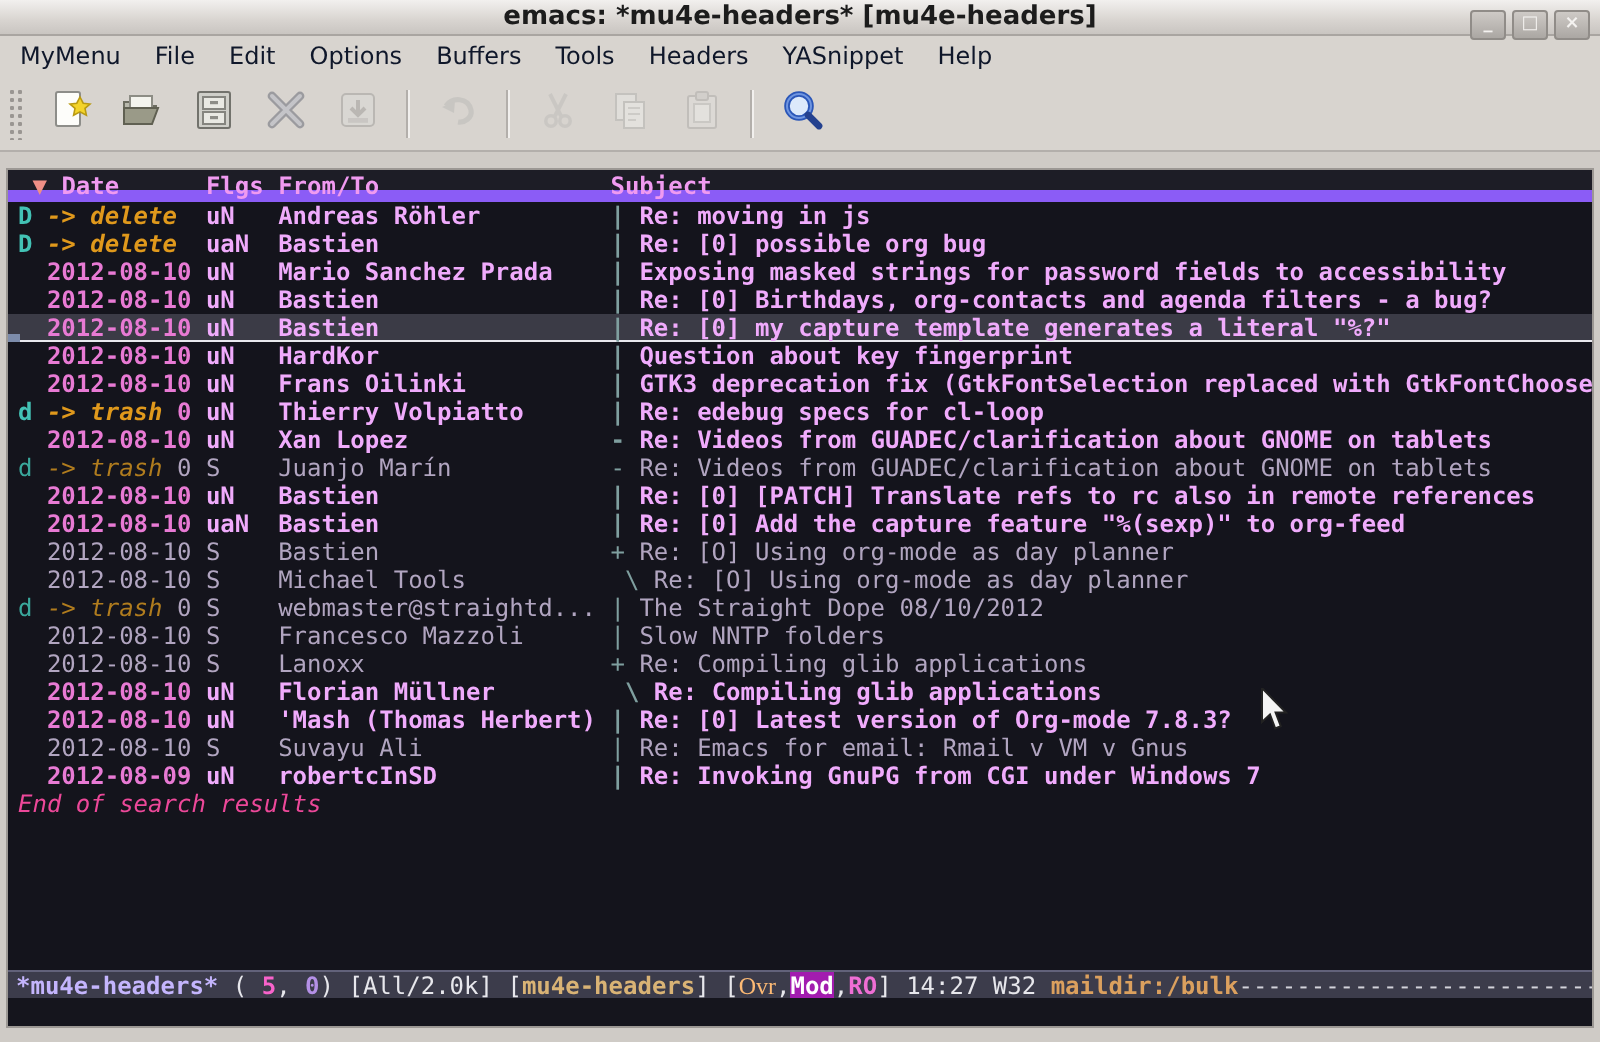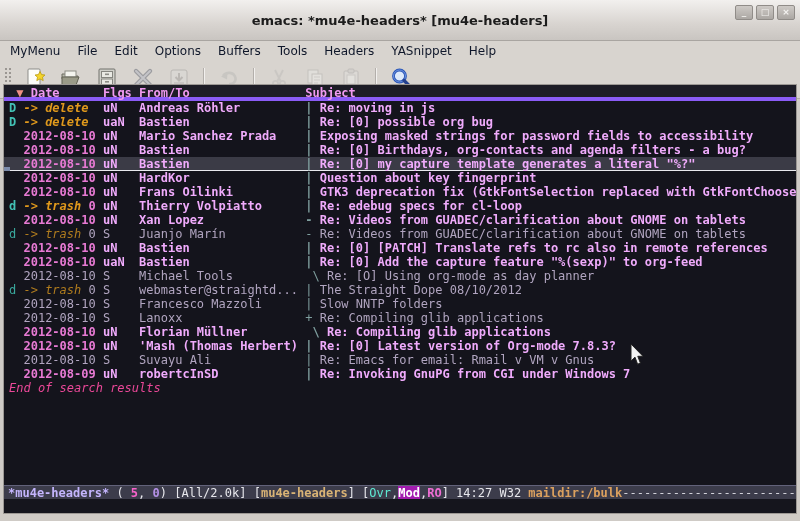--- a/index.html
+++ b/index.html
@@ -5,21 +5,21 @@
   * { margin:0; padding:0; box-sizing:border-box; }
   html,body { width:800px; height:521px; overflow:hidden; }
   body {
     position:relative;
     background:#cfcbc6;
     font-family:"DejaVu Sans", "Liberation Sans", sans-serif;
   }
 
   
   .titlebar {
-    height:41px;
+    height:18px;
     background:linear-gradient(#f2f0ee,#d8d4d0 60%,#c9c5c1);
     border-bottom:1px solid #a9a5a1;
     display:flex; align-items:center; justify-content:center;
     position:relative;
   }
   .title-text { font-size:13px; font-weight:bold; color:#1c1c1c; }
   .win-buttons { position:absolute; right:5px; top:5px; display:flex; gap:3px; }
   .win-btn {
     width:18px; height:15px; border:1px solid #908c88; border-radius:2px;
     background:linear-gradient(#cecac6,#aba7a3);
@@ -55,21 +55,21 @@
   .emacs {
     position:absolute; top:84px; left:3px; right:3px; bottom:7px;
     background:#14141c; overflow:hidden;
     border:1px solid #9c9894;
     font-family:"DejaVu Sans Mono","Liberation Mono",monospace;
     font-size:12px; line-height:14px; color:#b1a5c0;
   }
 
   .headerline {
     height:16px; line-height:16px; padding-left:5px;
-    background:#1d1d26; border-bottom:4px solid #8b5cf6;
+    background:#1d1d26; border-bottom:6px solid #8b5cf6;
     color:#f09af0; font-weight:bold; white-space:pre;
   }
   .hl-sort { color:#ef8f86; }
 
   .rows { position:relative; }
   .row { height:14px; white-space:pre; padding-left:5px; position:relative; }
   .row.unread { font-weight:bold; }
   .row .mark  { color:#3aa89d; }
   .row.unread .mark { color:#43c2b5; }
   .row .target { color:#b07c1e; font-style:italic; }
@@ -93,21 +93,21 @@
 
   .modeline {
     position:absolute; left:0; right:0; bottom:14px; height:14px;
     background:#3c3c4b; border-top:1px solid #62627a;
     white-space:pre; padding-left:4px; color:#e7e7ec; overflow:hidden;
   }
   .ml-buffer { color:#c4b5fd; font-weight:bold; }
   .ml-line   { color:#f863cb; font-weight:bold; }
   .ml-col    { color:#b490e6; font-weight:bold; }
   .ml-name   { color:#d9b375; font-weight:bold; }
-  .ml-ovr    { color:#5eead4; }
+  .ml-ovr    { color:#fdba74;font-family:Liberation Serif, serif; }
   .ml-mod    { color:#ffffff; background:#a21caf; font-weight:bold; }
   .ml-ro     { color:#ef6ed4; font-weight:bold; }
   .ml-folder { color:#dba05e; font-weight:bold; }
   .ml-dashes { color:#d2d2da; }
 
   .echo { position:absolute; left:0; right:0; bottom:0; height:14px; background:#15151d; }
 
   .mouse-cursor { position:absolute; left:630px; top:344px; z-index:20; pointer-events:none; }
 </style>
 </head>
@@ -218,20 +218,21 @@
       <div class="row unread"><span class="mark">  </span><span class="date">2012-08-10 </span><span class="flags">uN   </span><span class="from">Mario Sanchez Prada    </span><span class="thread">| </span><span class="subj">Exposing masked strings for password fields to accessibility</span></div>
       <div class="row unread"><span class="mark">  </span><span class="date">2012-08-10 </span><span class="flags">uN   </span><span class="from">Bastien                </span><span class="thread">| </span><span class="subj">Re: [0] Birthdays, org-contacts and agenda filters - a bug?</span></div>
       <div class="row unread current"><span class="mark">  </span><span class="date">2012-08-10 </span><span class="flags">uN   </span><span class="from">Bastien                </span><span class="thread">| </span><span class="subj">Re: [0] my capture template generates a literal "%?"</span></div>
       <div class="row unread"><span class="mark">  </span><span class="date">2012-08-10 </span><span class="flags">uN   </span><span class="from">HardKor                </span><span class="thread">| </span><span class="subj">Question about key fingerprint</span></div>
       <div class="row unread"><span class="mark">  </span><span class="date">2012-08-10 </span><span class="flags">uN   </span><span class="from">Frans Oilinki          </span><span class="thread">| </span><span class="subj">GTK3 deprecation fix (GtkFontSelection replaced with GtkFontChooser)</span></div>
       <div class="row unread"><span class="mark">d </span><span class="target">-&gt; trash</span><span class="date"> 0 </span><span class="flags">uN   </span><span class="from">Thierry Volpiatto      </span><span class="thread">| </span><span class="subj">Re: edebug specs for cl-loop</span></div>
       <div class="row unread"><span class="mark">  </span><span class="date">2012-08-10 </span><span class="flags">uN   </span><span class="from">Xan Lopez              </span><span class="thread">- </span><span class="subj">Re: Videos from GUADEC/clarification about GNOME on tablets</span></div>
       <div class="row"><span class="mark">d </span><span class="target">-&gt; trash</span><span class="date"> 0 </span><span class="flags">S    </span><span class="from">Juanjo Marín           </span><span class="thread">- </span><span class="subj">Re: Videos from GUADEC/clarification about GNOME on tablets</span></div>
       <div class="row unread"><span class="mark">  </span><span class="date">2012-08-10 </span><span class="flags">uN   </span><span class="from">Bastien                </span><span class="thread">| </span><span class="subj">Re: [0] [PATCH] Translate refs to rc also in remote references</span></div>
       <div class="row unread"><span class="mark">  </span><span class="date">2012-08-10 </span><span class="flags">uaN  </span><span class="from">Bastien                </span><span class="thread">| </span><span class="subj">Re: [0] Add the capture feature "%(sexp)" to org-feed</span></div>
+      <div class="row"><span class="mark">  </span><span class="date">2012-08-10 </span><span class="flags">S    </span><span class="from">Bastien                </span><span class="thread">+ </span><span class="subj">Re: [O] Using org-mode as day planner</span></div>
       <div class="row"><span class="mark">  </span><span class="date">2012-08-10 </span><span class="flags">S    </span><span class="from">Michael Tools          </span><span class="thread"> \ </span><span class="subj">Re: [O] Using org-mode as day planner</span></div>
       <div class="row"><span class="mark">d </span><span class="target">-&gt; trash</span><span class="date"> 0 </span><span class="flags">S    </span><span class="from">webmaster@straightd... </span><span class="thread">| </span><span class="subj">The Straight Dope 08/10/2012</span></div>
       <div class="row"><span class="mark">  </span><span class="date">2012-08-10 </span><span class="flags">S    </span><span class="from">Francesco Mazzoli      </span><span class="thread">| </span><span class="subj">Slow NNTP folders</span></div>
       <div class="row"><span class="mark">  </span><span class="date">2012-08-10 </span><span class="flags">S    </span><span class="from">Lanoxx                 </span><span class="thread">+ </span><span class="subj">Re: Compiling glib applications</span></div>
       <div class="row unread"><span class="mark">  </span><span class="date">2012-08-10 </span><span class="flags">uN   </span><span class="from">Florian Müllner        </span><span class="thread"> \ </span><span class="subj">Re: Compiling glib applications</span></div>
       <div class="row unread"><span class="mark">  </span><span class="date">2012-08-10 </span><span class="flags">uN   </span><span class="from">'Mash (Thomas Herbert) </span><span class="thread">| </span><span class="subj">Re: [0] Latest version of Org-mode 7.8.3?</span></div>
       <div class="row"><span class="mark">  </span><span class="date">2012-08-10 </span><span class="flags">S    </span><span class="from">Suvayu Ali             </span><span class="thread">| </span><span class="subj">Re: Emacs for email: Rmail v VM v Gnus</span></div>
       <div class="row unread"><span class="mark">  </span><span class="date">2012-08-09 </span><span class="flags">uN   </span><span class="from">robertcInSD            </span><span class="thread">| </span><span class="subj">Re: Invoking GnuPG from CGI under Windows 7</span></div>
     </div>
   <div class="endline">End of search results</div>

